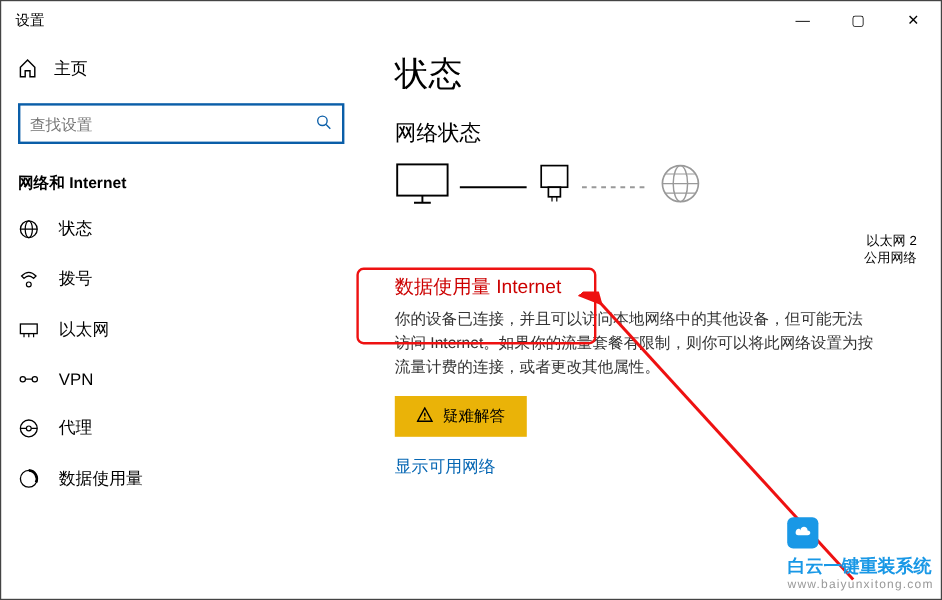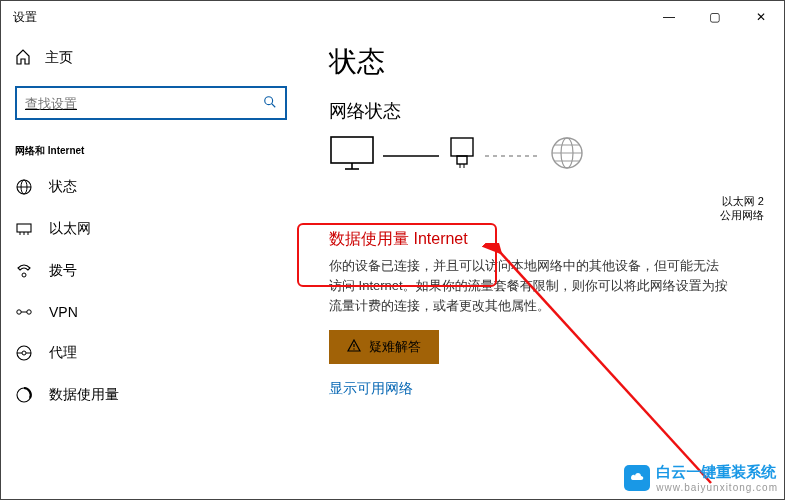--- a/index.html
+++ b/index.html
@@ -37,30 +37,29 @@
   padding: 10px 14px;
   gap: 14px;
   font-size: 14px;
 }
 .search-wrap {
   margin: 8px 14px 16px 14px;
   border: 2px solid #0a5ea8;
   height: 34px;
   display: flex; align-items: center;
   padding: 0 8px;
-  text-decoration: underline;
 }
 .search-wrap input {
   flex: 1; border: none; outline: none;
   font-size: 13px; color: #666;
   background: transparent;
 }
 .section-header {
   padding: 8px 14px;
-  font-size: 10px;
+  font-size: 13px;
   font-weight: 600;
 }
 .nav-item {
   display: flex; align-items: center;
   gap: 16px;
   padding: 12px 14px;
   font-size: 14px;
 }
 .nav-item .icon { width: 18px; display:flex; justify-content:center; }
 .main {
@@ -71,39 +70,39 @@
 .page-title { font-size: 28px; font-weight: 400; margin-bottom: 18px; }
 .sub-title { font-size: 18px; margin-bottom: 12px; }
 .diagram { display:flex; align-items:center; gap:8px; margin: 6px 0 2px 0; }
 .diag-labels { font-size: 11px; text-align:right; line-height:1.3; margin-left: 108px; margin-bottom:6px;margin-top:20px; }
 .status-line {
   color: #c00; font-size: 16px;
   margin-bottom: 6px;
 }
 .desc { font-size: 13px; color:#333; line-height:1.55; max-width: 400px; margin-bottom: 14px;}
 .troubleshoot-btn {
-  background: #a16207;
+  background: #eab308;
   border: none;
   padding: 8px 18px;
   font-size: 13px;
   display: inline-flex; align-items:center; gap:8px;
   margin-bottom: 16px;
 }
 .link { color: #0566b3; font-size: 14px; margin-bottom: 22px; display:block; }
 .highlight-box {
   position:absolute;
   border: 2px solid #e11;
   border-radius: 6px;
   pointer-events:none;
 }
 .arrow-svg { position:absolute; pointer-events:none; }
 .watermark {
   position:absolute; right:6px; bottom:6px;
-  display:flex; align-items:center; gap:6px;
-  font-size: 15px; color:#1998e6; font-weight:600;
+  display:flex; gap:6px;
+  font-size: 15px; color:#1998e6; font-weight:600;flex-direction:column;
 }
 .watermark .logo {
   width:26px; height:26px; background:#1998e6; border-radius:5px;
   display:flex; align-items:center; justify-content:center; color:#fff;
 }
 .watermark .sub { font-size:10px; color:#999; font-weight:400; letter-spacing:1px; display:block;}
 </style>
 </head>
 <body>
 
@@ -143,36 +142,36 @@
             <circle cx="9" cy="9" r="7" fill="none" stroke="#000" stroke-width="1.1"></circle>
             <ellipse cx="9" cy="9" rx="3" ry="7" fill="none" stroke="#000" stroke-width="1"></ellipse>
             <line x1="2" y1="9" x2="16" y2="9" stroke="#000" stroke-width="1"></line>
           </svg>
       </span>
       <span>状态</span>
     </div>
     <div class="nav-item">
       <span class="icon">
         <svg width="18" height="18" viewBox="0 0 18 18">
+            <path d="M3 6 Q9 0 15 6 L13 8 Q9 4 5 8 Z" fill="none" stroke="#000" stroke-width="1.1"></path>
+            <circle cx="9" cy="13" r="2" fill="none" stroke="#000"></circle>
+          </svg>
+      </span>
+      <span>拨号</span>
+    </div>
+    <div class="nav-item">
+      <span class="icon">
+        <svg width="18" height="18" viewBox="0 0 18 18">
             <rect x="2" y="4" width="14" height="8" fill="none" stroke="#000" stroke-width="1.1"></rect>
             <line x1="5" y1="12" x2="5" y2="15" stroke="#000"></line>
             <line x1="9" y1="12" x2="9" y2="15" stroke="#000"></line>
             <line x1="13" y1="12" x2="13" y2="15" stroke="#000"></line>
           </svg>
       </span>
       <span>以太网</span>
-    </div>
-    <div class="nav-item">
-      <span class="icon">
-        <svg width="18" height="18" viewBox="0 0 18 18">
-            <path d="M3 6 Q9 0 15 6 L13 8 Q9 4 5 8 Z" fill="none" stroke="#000" stroke-width="1.1"></path>
-            <circle cx="9" cy="13" r="2" fill="none" stroke="#000"></circle>
-          </svg>
-      </span>
-      <span>拨号</span>
     </div>
     <div class="nav-item">
       <span class="icon">
         <svg width="18" height="14" viewBox="0 0 18 14">
             <circle cx="4" cy="7" r="2.2" fill="none" stroke="#000"></circle>
             <circle cx="14" cy="7" r="2.2" fill="none" stroke="#000"></circle>
             <line x1="6" y1="7" x2="12" y2="7" stroke="#000"></line>
           </svg>
       </span>
       <span>VPN</span>

